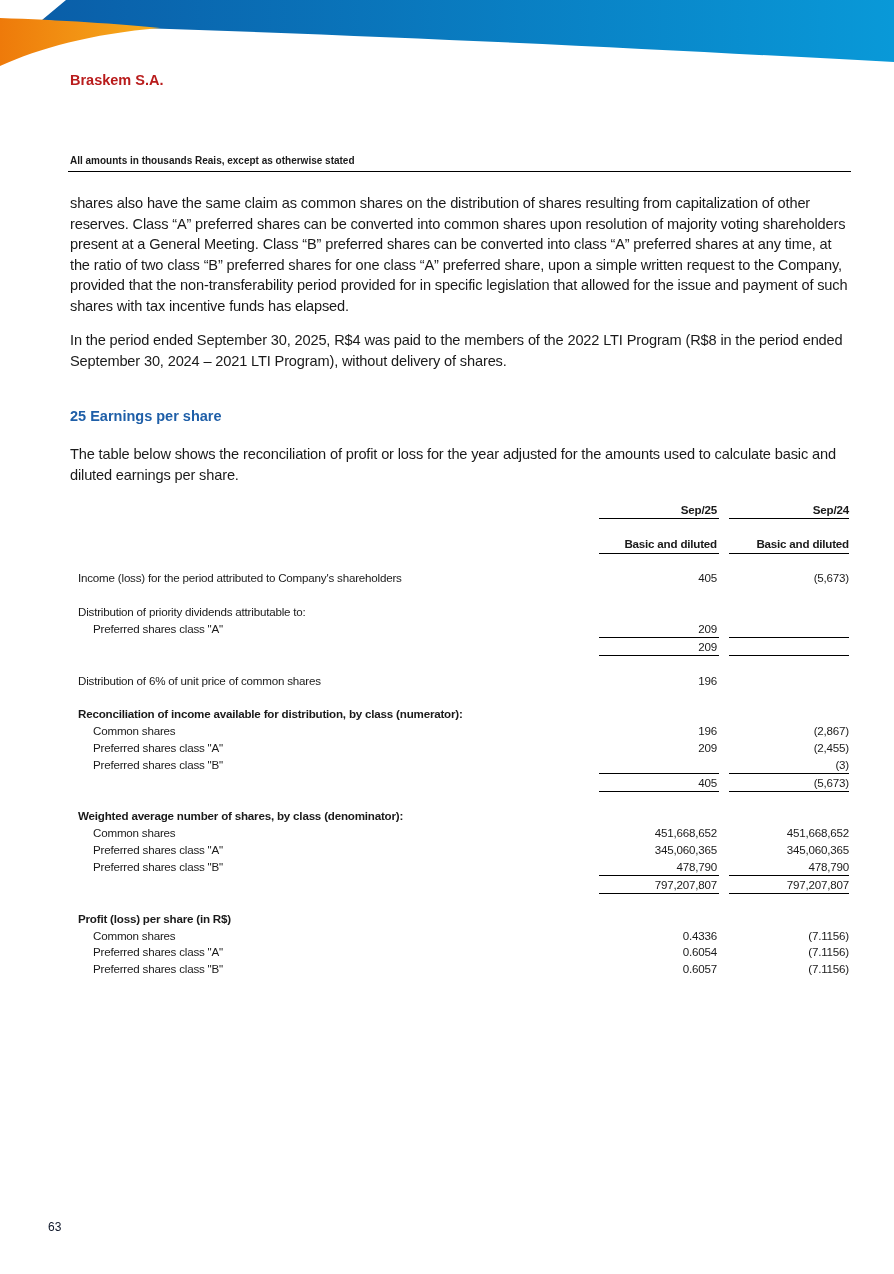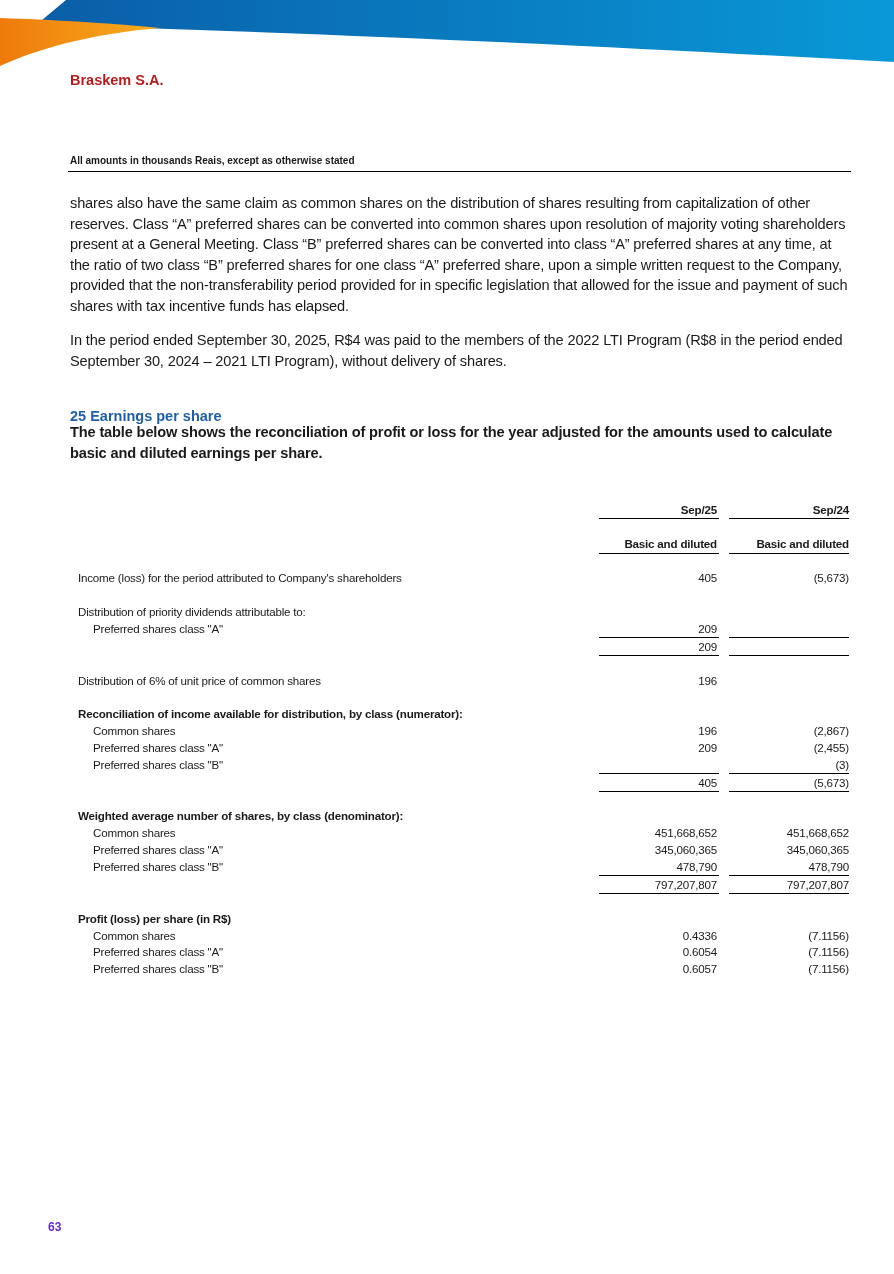--- a/index.html
+++ b/index.html
@@ -9,34 +9,34 @@
     }
     .banner { position: absolute; left: 0; top: 0; width: 894px; height: 80px; }
     .company { position: absolute; left: 70px; top: 72px; font-size: 14.5px; font-weight: bold; color: #b91c1c; }
     .mgmt { position: absolute; left: 70px; top: 116px; font-size: 12.5px; font-weight: bold; line-height: 20px; color: #1a1a1a; }
     .amounts { position: absolute; left: 70px; top: 155px; font-size: 10px; font-weight: bold; color: #1a1a1a; }
     .hrule { position: absolute; left: 68px; top: 171px; width: 783px; height: 1px; background: #000; }
     .para { position: absolute; left: 70px; width: 785px; font-size: 14.6px; line-height: 20.6px; color: #1a1a1a; letter-spacing: -0.15px; }
     .p1 { top: 193px; }
     .p2 { top: 330px; }
     .section-title { position: absolute; left: 70px; top: 408px; font-size: 14.5px; font-weight: bold; color: #1f5fa8; }
-    .p3 { top: 422px; font-weight: bold; }
+    .p3 { top: 444px; }
 
     .tbl { position: absolute; left: 0; top: 0; width: 894px; font-size: 11.6px; color: #1a1a1a; letter-spacing: -0.2px; }
     .row { position: absolute; left: 0; width: 894px; height: 17px; }
     .lbl { position: absolute; left: 78px; white-space: nowrap; }
     .lbl.ind { left: 93px; }
     .lbl.b { font-weight: bold; }
     .c1 { position: absolute; right: 177px; text-align: left; white-space: nowrap; }
     .c2 { position: absolute; right: 45px; text-align: right; white-space: nowrap; }
     .hdr { font-weight: bold; }
     .line { position: absolute; height: 1px; background: #000; }
     .l1 { left: 599px; width: 120px; }
     .l2 { left: 729px; width: 120px; }
-    .pagenum { position: absolute; left: 48px; top: 1220px; font-size: 12px; color: #6d28d9; font-weight: bold; }
+    .pagenum { position: absolute; left: 48px; top: 1220px; font-size: 12px; color: #0f172a; }
   </style>
 </head>
 <body>
 
 <svg class="banner" viewBox="0 0 894 80" preserveAspectRatio="none">
   <defs>
     <linearGradient id="gBlue" x1="0" y1="0" x2="1" y2="0">
       <stop offset="0" stop-color="#0a5ea8"></stop>
       <stop offset="1" stop-color="#0999d8"></stop>
     </linearGradient>

